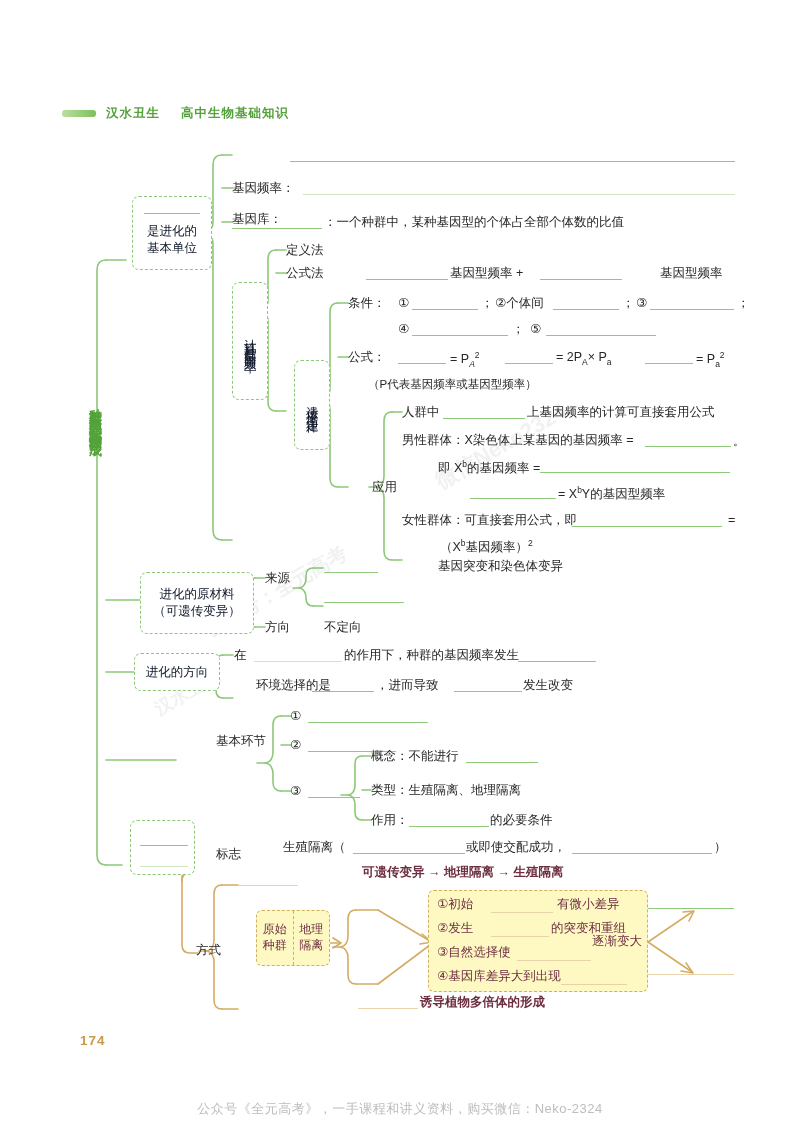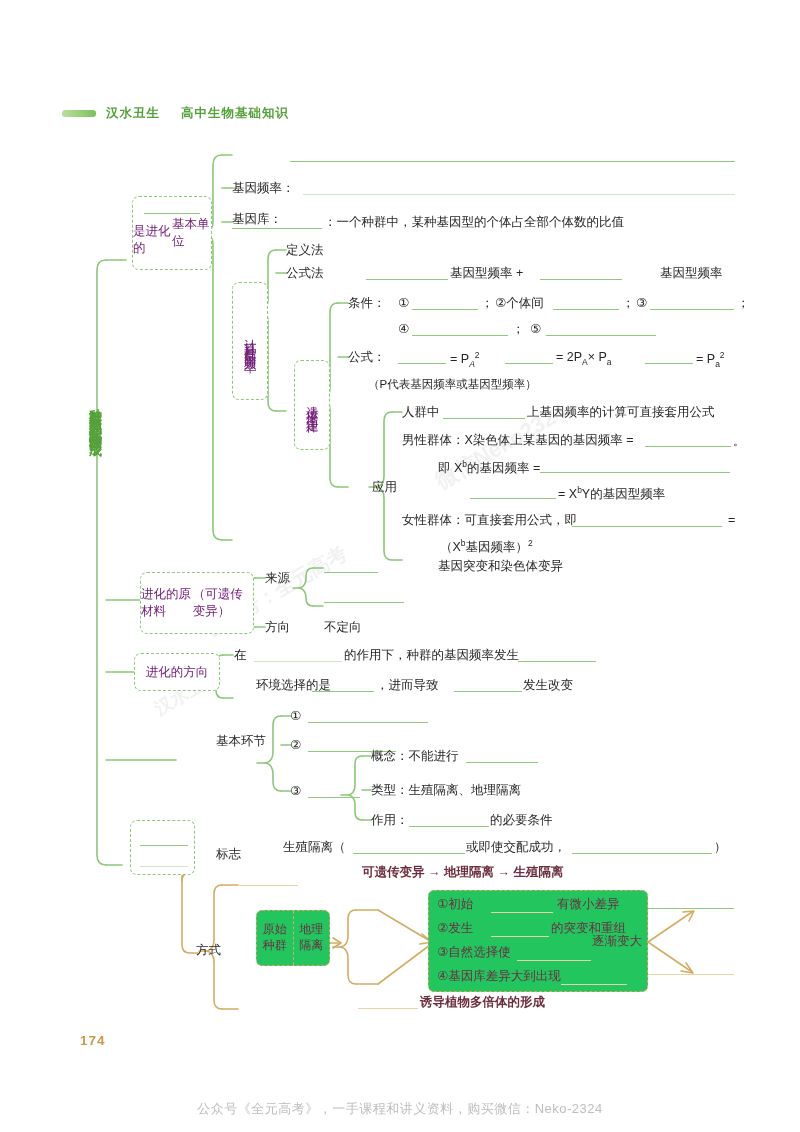--- a/index.html
+++ b/index.html
@@ -45,29 +45,29 @@
   .bl.goldpale { border-bottom-color:#e8d3a8; }
 
   
   .dbox {
     position:absolute;
     border:1.8px dashed #8cc877;
     border-radius:7px;
     background:#fff;
   }
   .dbox-v {
-    display:flex; flex-direction:row; align-items:center; justify-content:center;
-    font-size:12.5px; color:#701a75; line-height:1.35;
+    display:flex; flex-direction:column; align-items:center; justify-content:center;
+    font-size:12.5px; color:#0f172a; line-height:1.35;
   }
   
   .obox {
     position:absolute;
     border:1.6px dashed #d4ac62;
     border-radius:6px;
-    background:#22c55e;
+    background:#fef9c3;
   }
 
   
   .lines { position:absolute; left:0; top:0; width:800px; height:1132px; pointer-events:none; }
 
   
   .pageno {
     position:absolute; left:80px; top:1033px;
     font-size:13.5px; font-weight:700; color:#c79a4e; letter-spacing:1px;
   }

